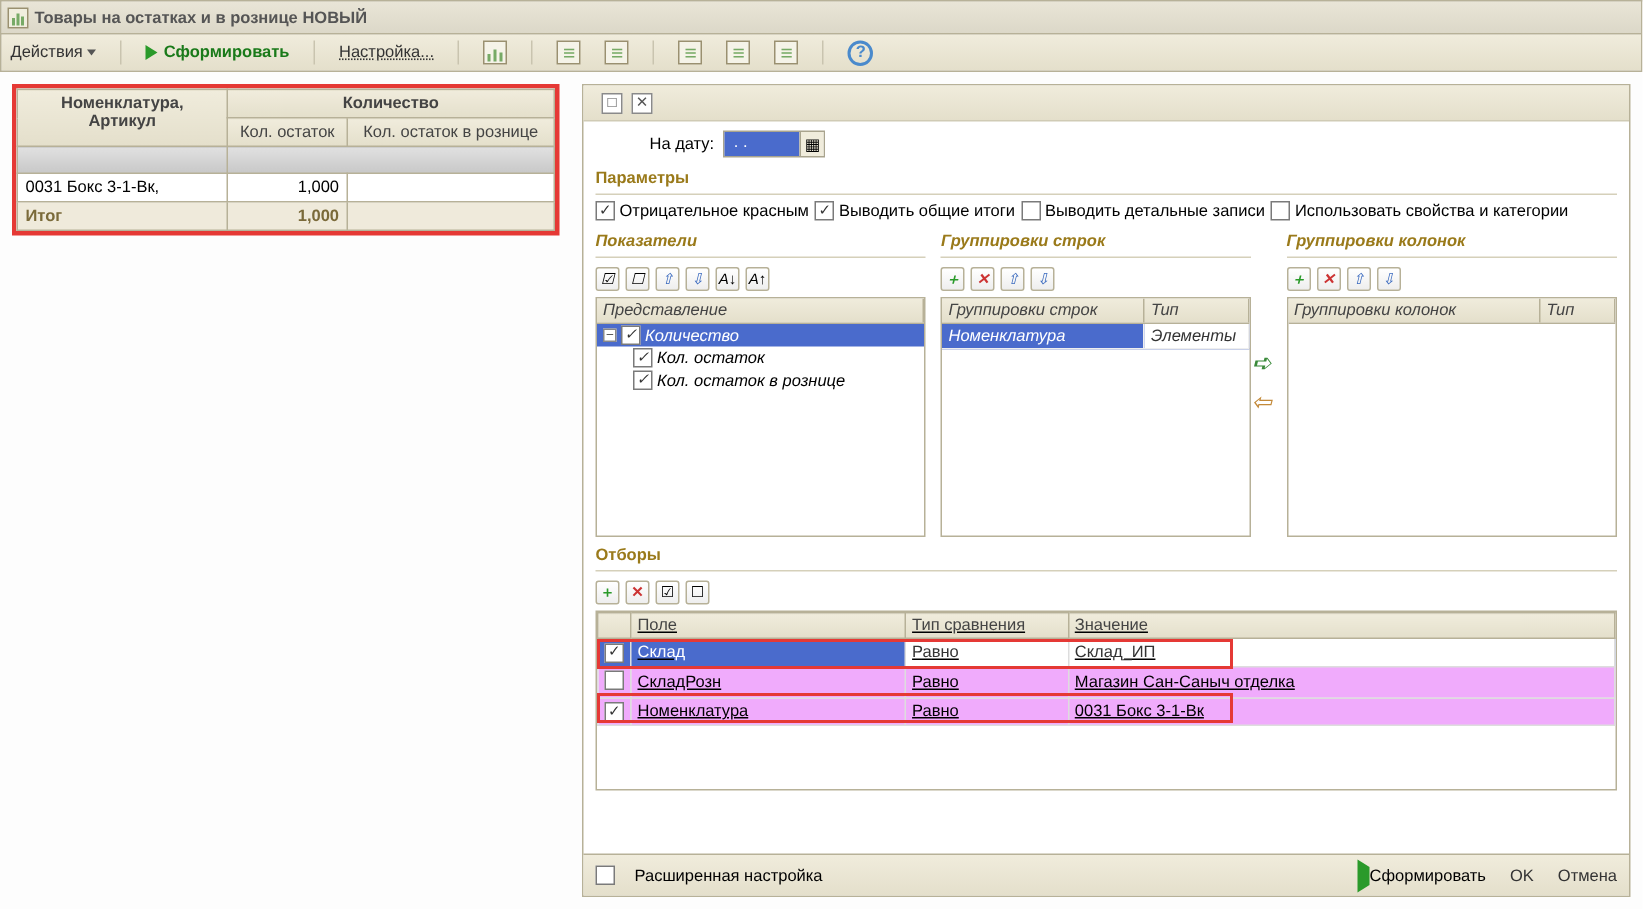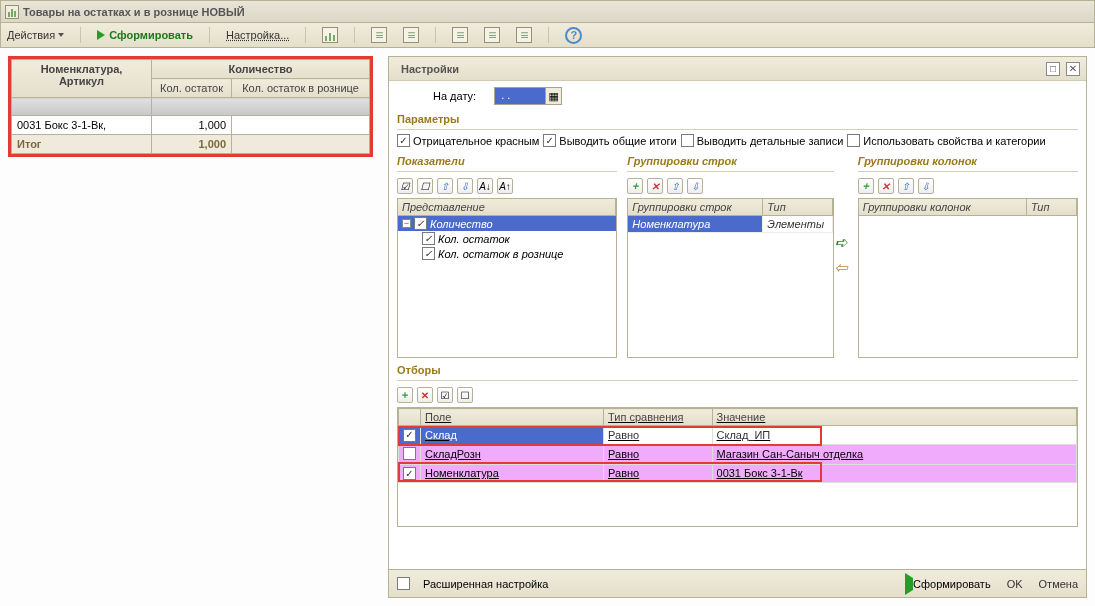--- a/index.html
+++ b/index.html
@@ -64,21 +64,21 @@
   }
   .panel-head {
     background: linear-gradient(#f0ecdc, #e4dfcb); border-bottom:1px solid #d0cbb5;
     height: 24px; display: flex; align-items: center; padding: 0 6px; gap: 6px;
   }
   .panel-head .title { font-weight: bold; color: #555; flex:1 }
   .win-btn { width:14px;height:14px;border:1px solid #8a8a8a;background:#fff;display:inline-flex;align-items:center;justify-content:center;font-size:10px;color:#555;line-height:1}
 
   .panel-body { padding: 6px 8px; flex: 1; overflow:hidden; display:flex; flex-direction:column; }
 
-  .date-row { display:flex; align-items:center; gap:18px; margin-bottom:4px;padding-left:36px;}
+  .date-row { display:flex; align-items:center; gap:6px; margin-bottom:4px;padding-left:36px;}
   .date-field { display:inline-flex; align-items:center; height:18px; border:1px solid #a9a48e; background:#fff;}
   .date-field .val { width:50px; background:#4a6bcc; color:#fff; padding:1px 3px; height:100%; display:inline-block;}
   .date-field .cal { width:16px; background:#f0ecdc; border-left:1px solid #a9a48e; display:inline-flex;align-items:center;justify-content:center;height:100%;}
 
   .section-label { color: #9a7a1a; font-weight: bold; margin: 4px 0; }
   .hr { border-top:1px solid #d5d0ba; margin-bottom:4px; }
 
   .checks { display:flex; align-items:center; gap:4px; flex-wrap: nowrap; }
   .checks label { display:flex; align-items:center; gap:3px; white-space: nowrap; }
   .chk { width:13px;height:13px;border:1px solid #7a7a7a;background:#fff;display:inline-flex;align-items:center;justify-content:center;font-size:10px;line-height:1;color:#333;}
@@ -191,21 +191,20 @@
           <td class="num">1,000</td>
           <td class="num"></td>
         </tr>
       </tbody>
     </table>
   </div>
 
   <div class="settings-panel">
     <div class="panel-head">
       <span class="ticon"><span></span><span></span><span></span></span>
-      <span class="title">Настройки</span>
       <span class="win-btn">□</span>
       <span class="win-btn">✕</span>
     </div>
 
     <div class="panel-body">
       <div class="date-row">
         <span>На дату:</span>
         <span class="date-field">
           <span class="val">&nbsp;.&nbsp;.&nbsp;</span>
           <span class="cal">▦</span>

